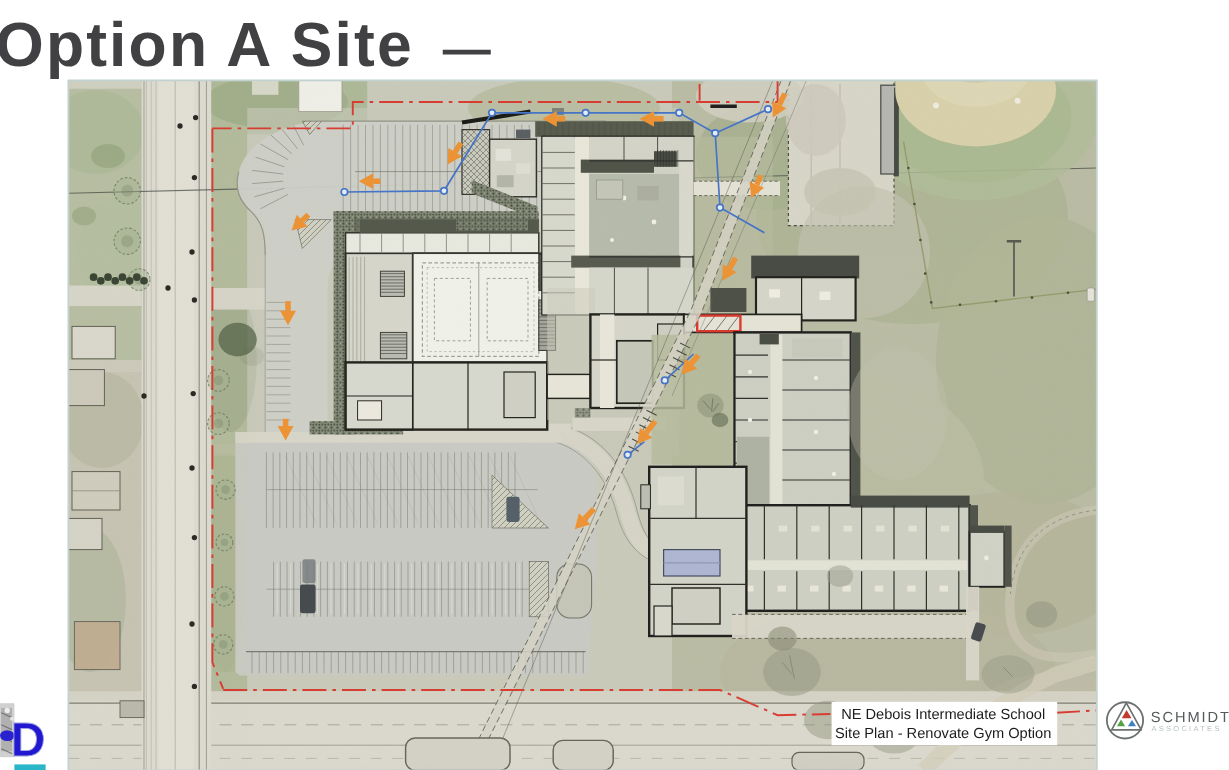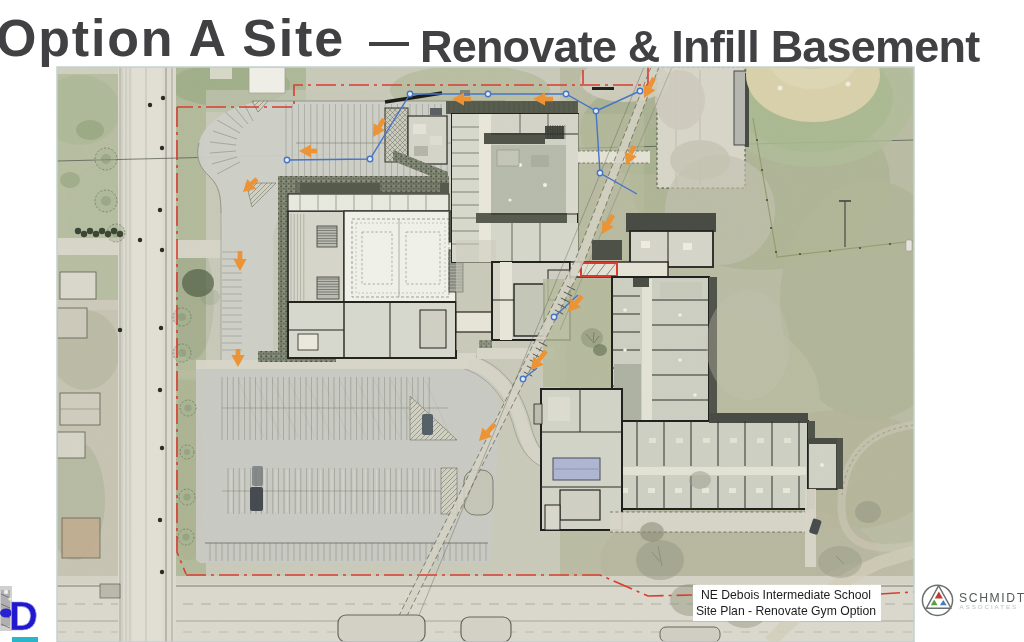--- a/index.html
+++ b/index.html
@@ -933,13 +933,12 @@
         <circle cx="6" cy="592" r="2.2" fill="#ededed"></circle>
         <circle cx="10" cy="599" r="1.7" fill="#e5e5e5"></circle>
         <ellipse cx="6" cy="613" rx="6" ry="4.5" fill="#2a22cf"></ellipse>
         <text x="9" y="630" font-family="Liberation Sans, sans-serif" font-size="40" font-weight="bold" fill="#2218d0" stroke="#9aa2dd" stroke-width="0.7">D</text>
         <rect x="12" y="637" width="26" height="5" fill="#2ab6c9"></rect>
       </g>
 </svg>
 
 <div id="t1">Option A Site</div>
     <div id="td">—</div>
-    <div id="t2">Renovate &amp; Infill Basement</div>
 </div>
 </body></html>

